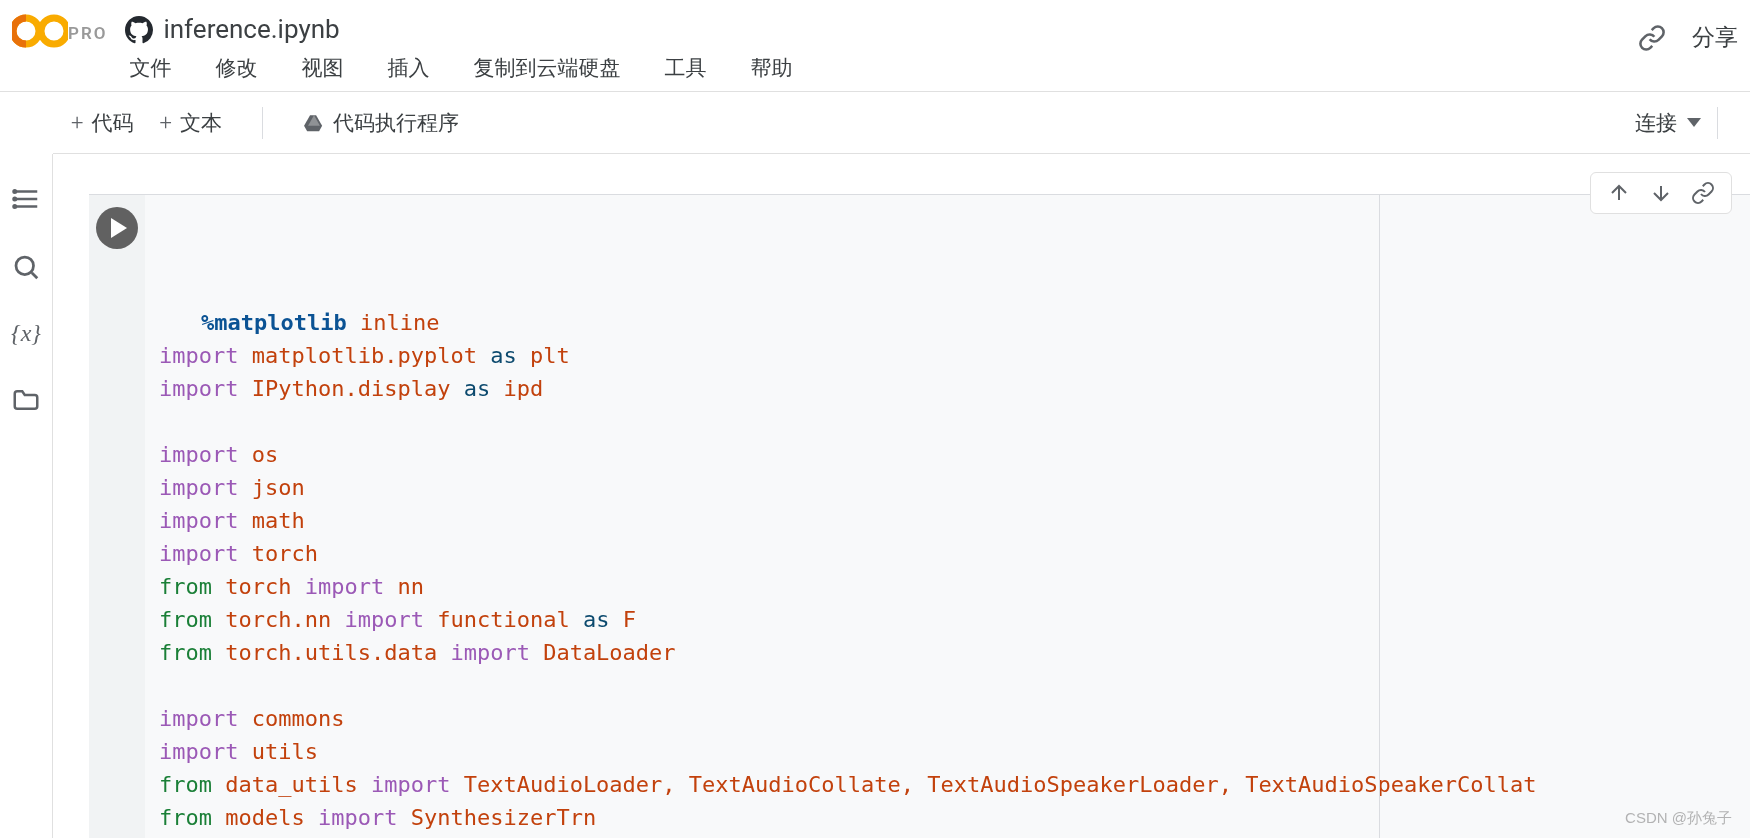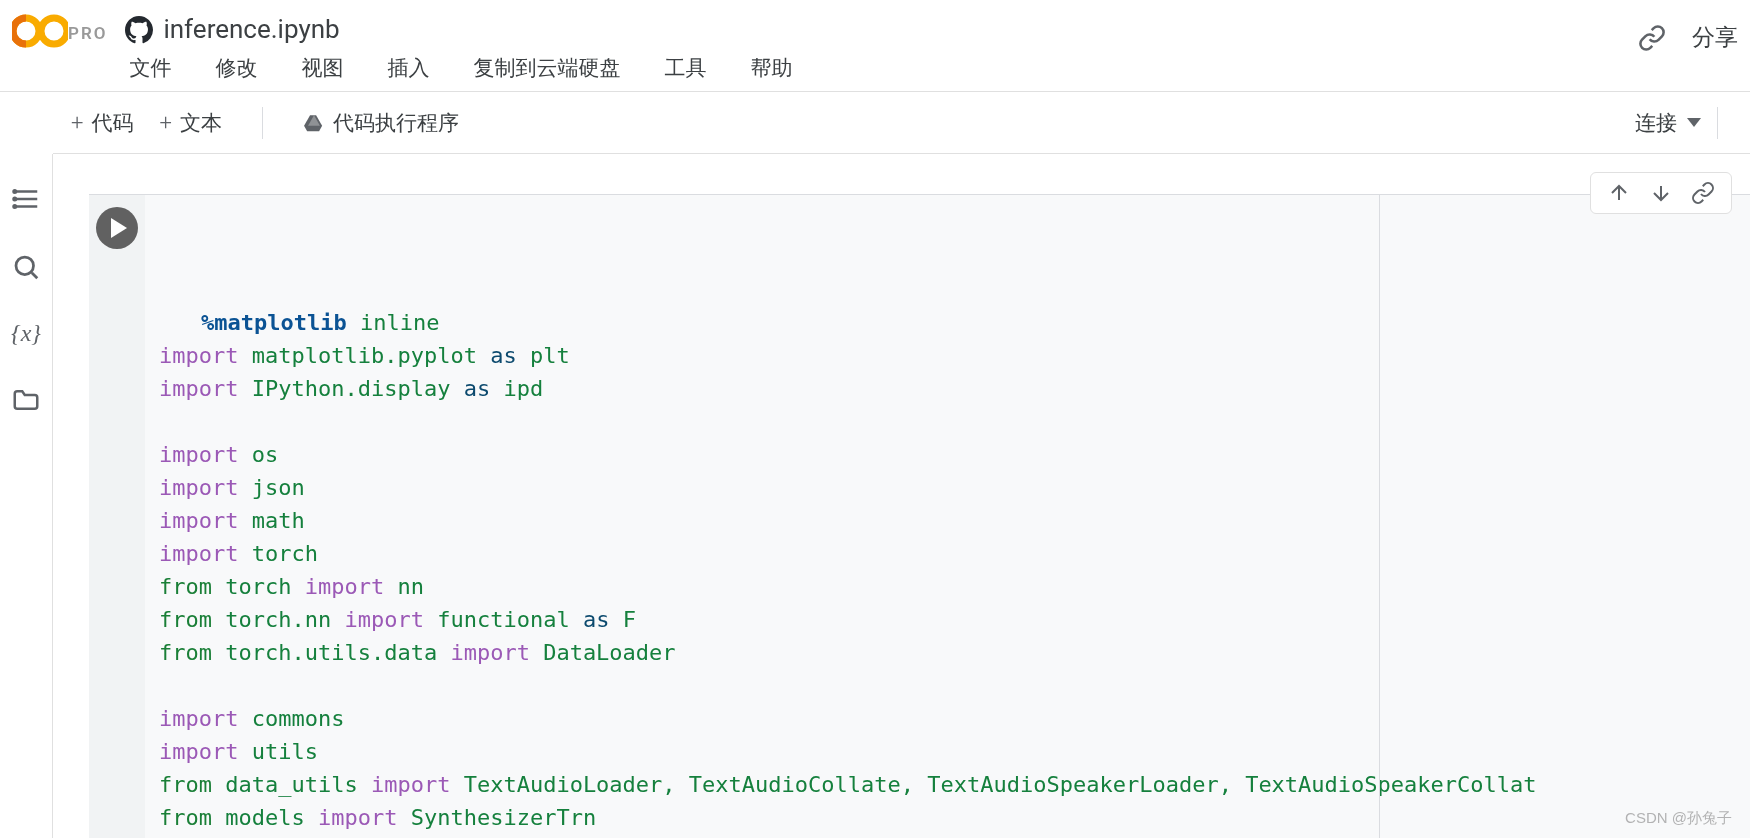--- a/index.html
+++ b/index.html
@@ -145,21 +145,21 @@
       position: absolute;
       top: 0;
       left: 1234px;
       width: 1px;
       height: 100%;
       background: #dadce0;
     }
     .tok-magic { color: #0b5394; font-weight: bold; margin-left: 42px; }
     .tok-kw { color: #1a7f37; margin-top: 27px; }
     .tok-as { color: #0c4a6e; }
-    .tok-id { color: #15803d; }
+    .tok-id { color: #c2410c; }
     .tok-imp { color: #9b59b6; margin-top: 37px; }
     .watermark {
       position: fixed;
       right: 18px;
       bottom: 10px;
       font-size: 15px;
       color: rgba(120,120,120,0.55);
       font-family: Arial, sans-serif;
     }
   </style>

